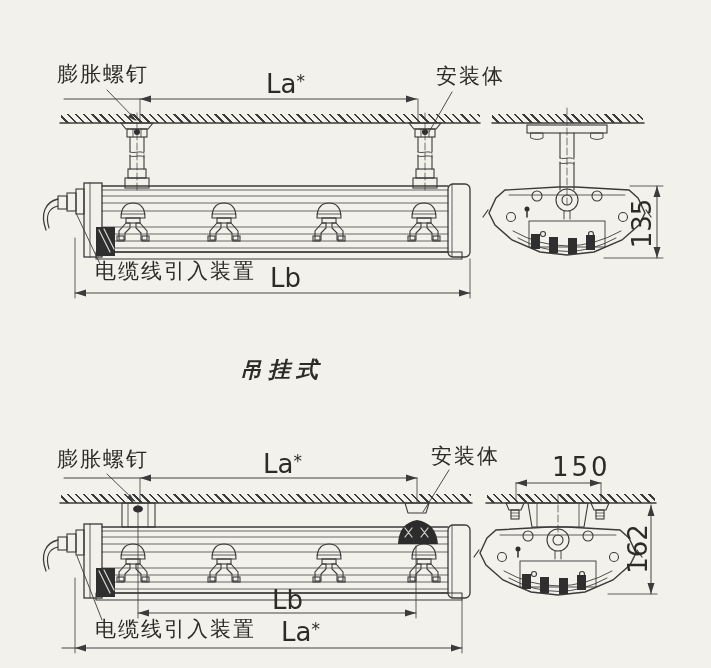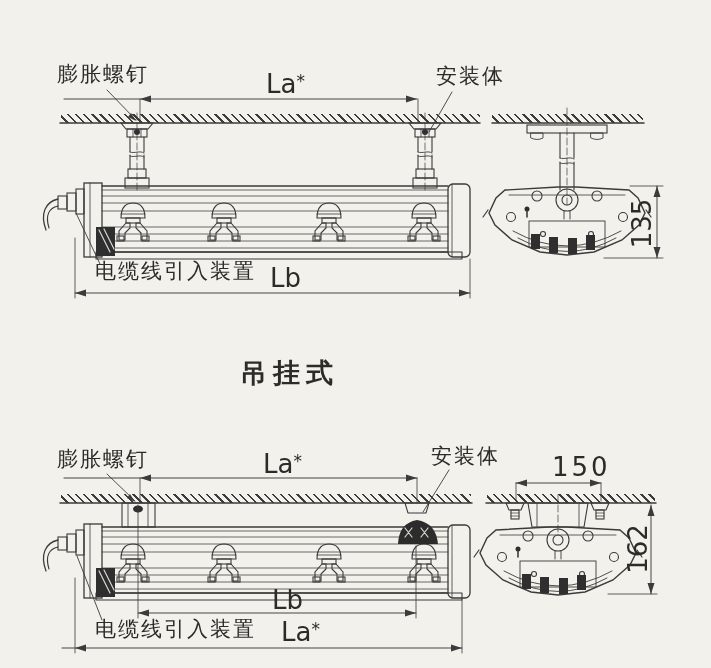--- a/index.html
+++ b/index.html
@@ -27,21 +27,21 @@
     line-height:1.1;
   }
   .cjk{font-size:21px;letter-spacing:2px;}
   .dim{font-size:26px;}
   .dim sup{font-size:17px;vertical-align:6px;letter-spacing:0;}
   .rot{
     transform:rotate(-90deg);
     text-align:center;
     display:block;
   }
-  .caption{font-size:27px;font-weight:bold;letter-spacing:6px;}
+  .caption{font-size:22px;font-weight:bold;letter-spacing:6px;font-style:italic;}
 </style>
 </head>
 <body>
 
 <div id="stage">
 
   <svg id="drawing" width="711" height="668" viewBox="0 0 711 668" fill="none" stroke="#3b3b3b" stroke-width="1.1" stroke-linecap="round">
 
     <defs>
 

